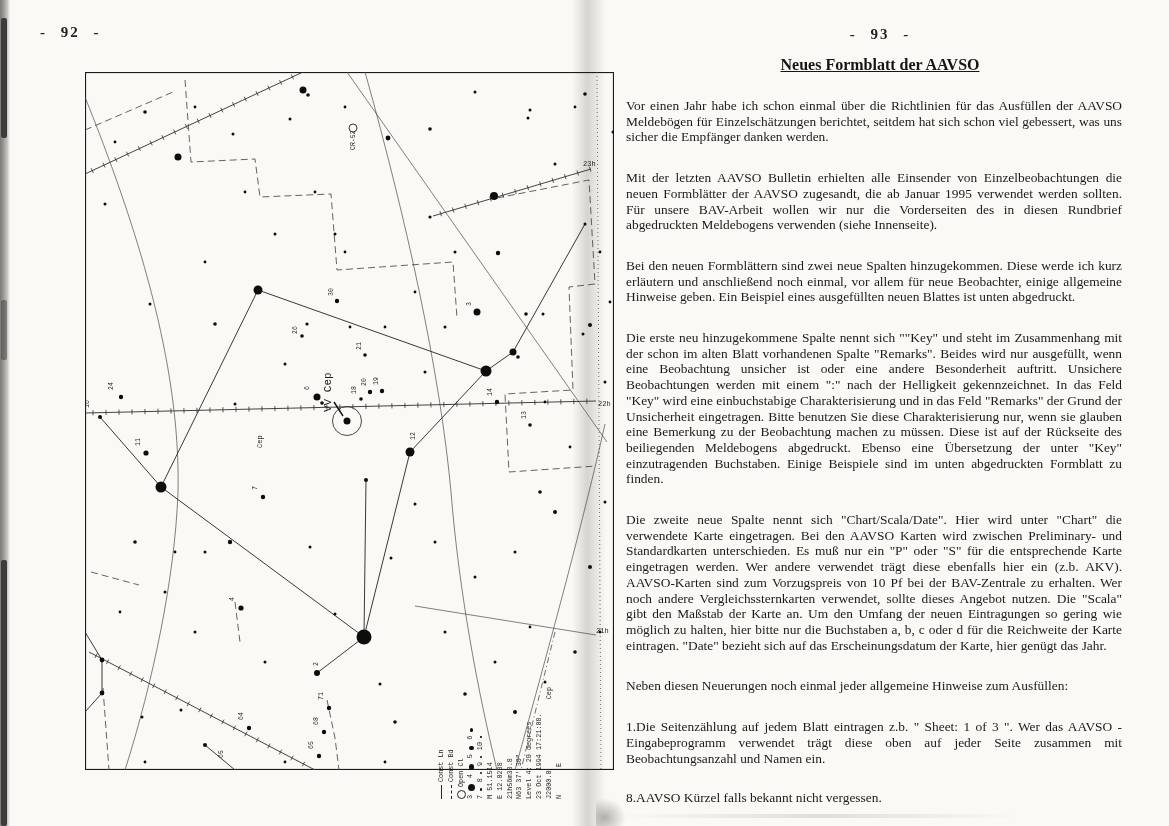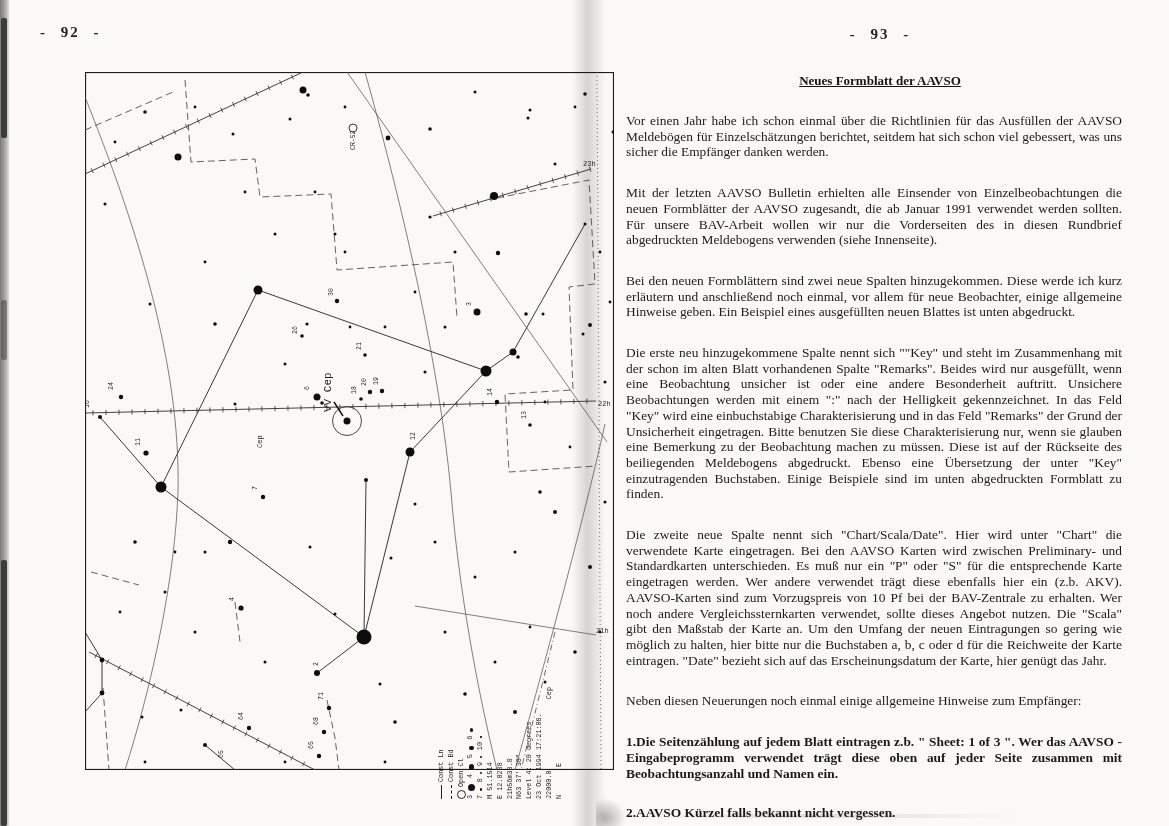--- a/index.html
+++ b/index.html
@@ -38,25 +38,25 @@
   .sw-line{border-top:1px solid #222;height:0;}
   .sw-dash{border-top:1px dashed #222;height:0;}
   .sw-circ{width:7px;height:7px;border:1px solid #222;border-radius:50%;}
   .magdot{display:inline-block;background:#111;border-radius:50%;vertical-align:middle;margin:0 3px 0 1px;}
   .legend .epochline{display:flex;justify-content:space-between;width:100%;}
   .compass{display:inline-block;margin-left:22px;}
 
   
   .page-right{position:absolute;left:626px;top:26px;width:508px;}
   .page-right-header{text-align:center;font-size:15px;font-weight:bold;
-    letter-spacing:2px;word-spacing:8px;color:#222;margin:0 0 30px 0;}
-  .page-title{text-align:center;font-size:13px;font-weight:bold;text-decoration:underline;
+    letter-spacing:2px;word-spacing:8px;color:#222;margin:0 0 13px 0;}
+  .page-title{text-align:center;font-size:16px;font-weight:bold;text-decoration:underline;
     margin:0 0 24px 0;color:#151515;}
   .page-right p{font-size:13.4px;line-height:15.7px;text-align:justify;margin:0 12px 25px 0;color:#1a1a1a;}
-  .page-right p.item{margin-bottom:24px;font-weight:bold;}
+  .page-right p.item{margin-bottom:24px;}
 </style>
 </head>
 <body>
 
 <div class="bind-strip"></div>
 <div class="bind-dark" style="top:18px;height:120px;"></div>
 <div class="bind-dark" style="top:300px;height:60px;opacity:.5;"></div>
 <div class="bind-dark" style="top:560px;height:266px;"></div>
 <div class="gutter"></div>
 <div class="smudge-bottom"></div>
@@ -385,21 +385,21 @@
       <span>N</span>
       <span class="compass cx"></span>
       <span>E</span>
     </div>
   </div>
 
 <div class="page-right">
   <div class="page-right-header">- 93 -</div>
   <div class="page-title">Neues Formblatt der AAVSO</div>
   <p>Vor einen Jahr habe ich schon einmal über die Richtlinien für das Ausfüllen der AAVSO Meldebögen für Einzelschätzungen berichtet, seitdem hat sich schon viel gebessert, was uns sicher die Empfänger danken werden.</p>
-  <p>Mit der letzten AAVSO Bulletin erhielten alle Einsender von Einzelbeobachtungen die neuen Formblätter der AAVSO zugesandt, die ab Januar 1991 verwendet werden sollten. Für unsere BAV-Arbeit wollen wir nur die Vorderseiten des in diesen Rundbrief abgedruckten Meldebogens verwenden (siehe Innenseite).</p>
+  <p>Mit der letzten AAVSO Bulletin erhielten alle Einsender von Einzelbeobachtungen die neuen Formblätter der AAVSO zugesandt, die ab Januar 1995 verwendet werden sollten. Für unsere BAV-Arbeit wollen wir nur die Vorderseiten des in diesen Rundbrief abgedruckten Meldebogens verwenden (siehe Innenseite).</p>
   <p>Bei den neuen Formblättern sind zwei neue Spalten hinzugekommen. Diese werde ich kurz erläutern und anschließend noch einmal, vor allem für neue Beobachter, einige allgemeine Hinweise geben. Ein Beispiel eines ausgefüllten neuen Blattes ist unten abgedruckt.</p>
   <p>Die erste neu hinzugekommene Spalte nennt sich ""Key" und steht im Zusammenhang mit der schon im alten Blatt vorhandenen Spalte "Remarks". Beides wird nur ausgefüllt, wenn eine Beobachtung unsicher ist oder eine andere Besonderheit auftritt. Unsichere Beobachtungen werden mit einem ":" nach der Helligkeit gekennzeichnet. In das Feld "Key" wird eine einbuchstabige Charakterisierung und in das Feld "Remarks" der Grund der Unsicherheit eingetragen. Bitte benutzen Sie diese Charakterisierung nur, wenn sie glauben eine Bemerkung zu der Beobachtung machen zu müssen. Diese ist auf der Rückseite des beiliegenden Meldebogens abgedruckt. Ebenso eine Übersetzung der unter "Key" einzutragenden Buchstaben. Einige Beispiele sind im unten abgedruckten Formblatt zu finden.</p>
   <p>Die zweite neue Spalte nennt sich "Chart/Scala/Date". Hier wird unter "Chart" die verwendete Karte eingetragen. Bei den AAVSO Karten wird zwischen Preliminary- und Standardkarten unterschieden. Es muß nur ein "P" oder "S" für die entsprechende Karte eingetragen werden. Wer andere verwendet trägt diese ebenfalls hier ein (z.b. AKV). AAVSO-Karten sind zum Vorzugspreis von 10 Pf bei der BAV-Zentrale zu erhalten. Wer noch andere Vergleichssternkarten verwendet, sollte dieses Angebot nutzen. Die "Scala" gibt den Maßstab der Karte an. Um den Umfang der neuen Eintragungen so gering wie möglich zu halten, hier bitte nur die Buchstaben a, b, c oder d für die Reichweite der Karte eintragen. "Date" bezieht sich auf das Erscheinungsdatum der Karte, hier genügt das Jahr.</p>
-  <p>Neben diesen Neuerungen noch einmal einige allgemeine Hinweise zum Empfänger:</p>
+  <p>Neben diesen Neuerungen noch einmal jeder allgemeine Hinweise zum Ausfüllen:</p>
   <p class="item">1.Die Seitenzählung auf jedem Blatt eintragen z.b. " Sheet:  1  of  3 ". Wer das AAVSO - Eingabeprogramm verwendet trägt diese oben auf jeder Seite zusammen mit Beobachtungsanzahl und Namen ein.</p>
-  <p class="item">2.AAVSO Kürzel falls bekannt nicht vergessen.</p>
+  <p class="item">8.AAVSO Kürzel falls bekannt nicht vergessen.</p>
   <p class="item">3."Designation" ist eine AAVSO-interne Sternbezeichnung, auch als Harvard Designation bezeichnet, und bezieht sich auf den Ort des Sternes zur Epoche 1900. Die Sortierung der Sterne erfolgt nach aufsteigender Rektaszension also mit 0000+00 beginnend.</p>
 </div>
 
 </body></html>

